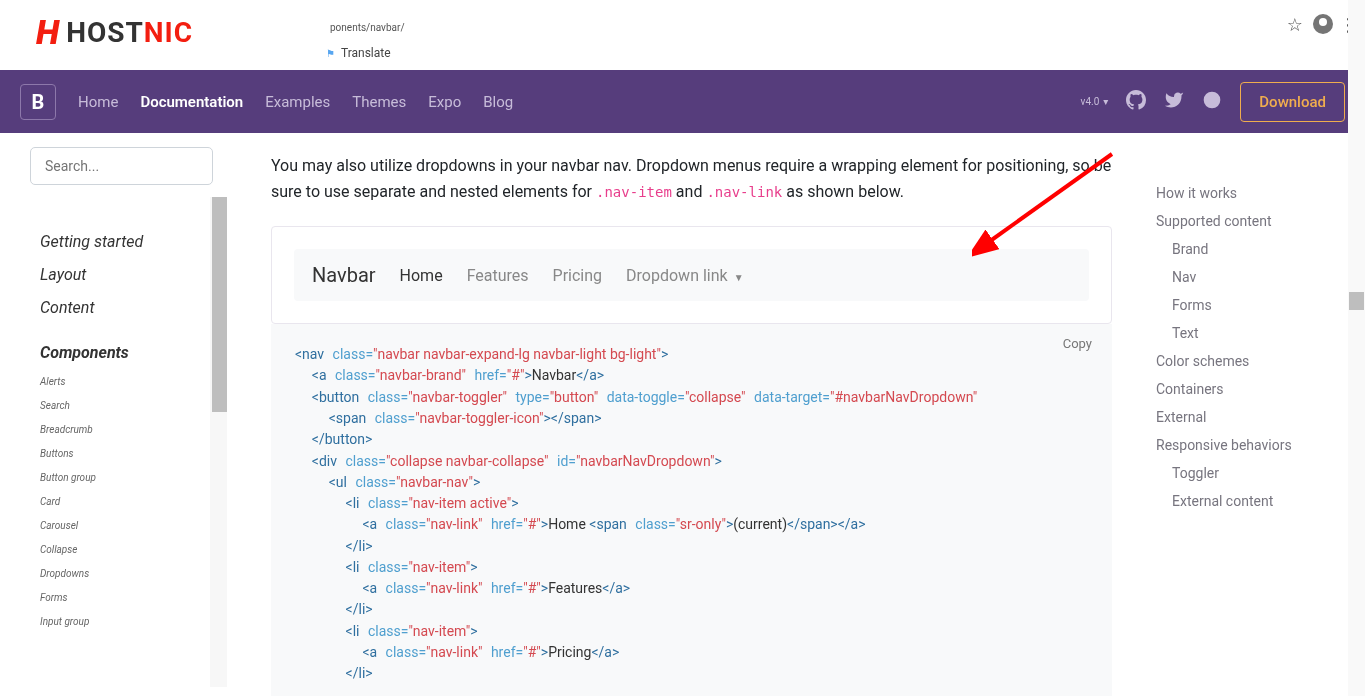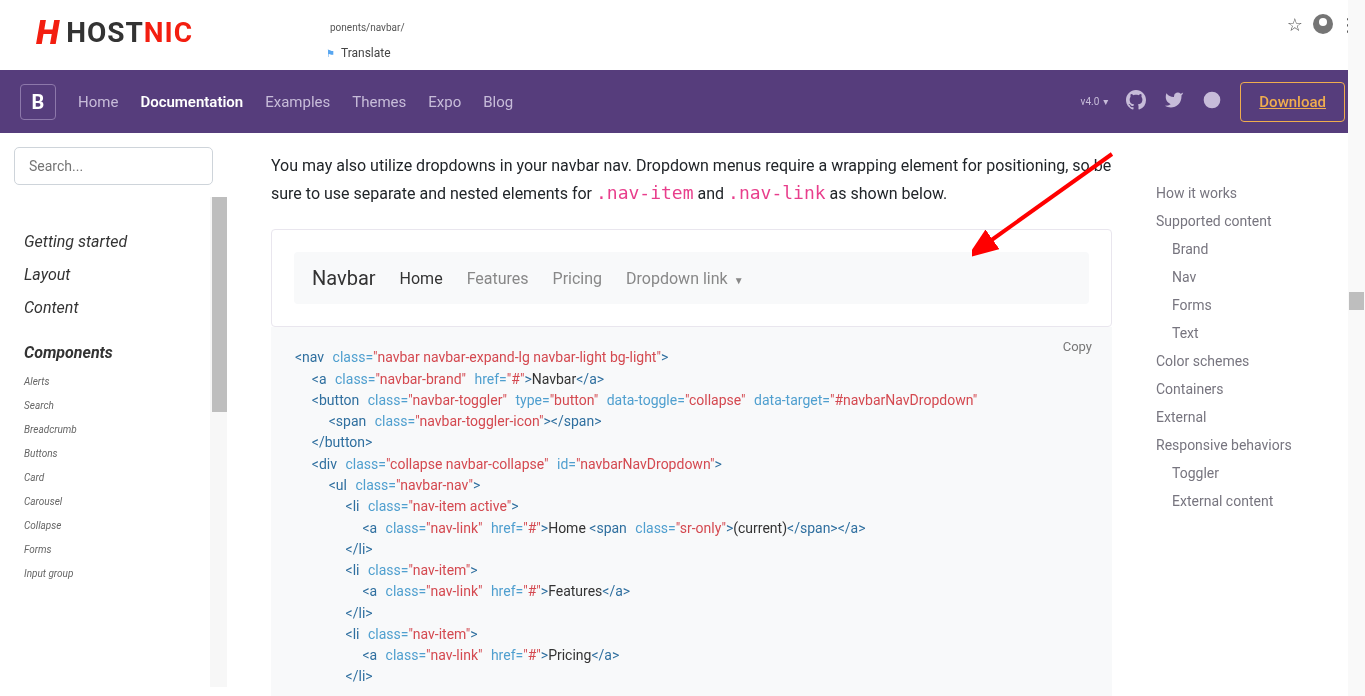--- a/index.html
+++ b/index.html
@@ -21,36 +21,36 @@
 
 .purple-nav { background: #563d7c; height: 63px; display: flex; align-items: center; padding: 0 20px; justify-content: space-between; }
 .purple-nav-left { display: flex; align-items: center; gap: 22px; }
 .b-logo { width: 36px; height: 36px; border: 1px solid #8d78aa; border-radius: 4px; display: flex; align-items: center; justify-content: center; color: #fff; font-weight: 700; font-size: 20px; }
 .nav-link-purple { color: #c7bcd9; font-size: 15px; cursor: pointer; }
 .nav-link-purple.active { color: #fff; font-weight: 600; }
 
 .purple-nav-right { display: flex; align-items: center; gap: 18px; }
 .version-dropdown { color: #c7bcd9; font-size: 10px; display: flex; align-items: flex-end; gap: 4px; }
 .social-icon { color: #c7bcd9; font-size: 18px; }
-.download-btn { border: 1px solid #f0ad4e; color: #f0ad4e; background: transparent; padding: 10px 18px; border-radius: 4px; font-size: 15px; font-weight: 500; text-decoration: underline; }
+.download-btn { border: 1px solid #f0ad4e; color: #f0ad4e; background: transparent; padding: 10px 18px; border-radius: 4px; font-size: 15px; font-weight: 500; }
 
 .main-area { display: flex; height: calc(696px - 133px); }
 
-.left-sidebar { width: 227px; padding: 14px 14px 0 14px; position: relative; }
+.left-sidebar { width: 227px; padding: 14px 14px 0 30px; position: relative; }
 .search-box { width: 100%; padding: 10px 14px; border: 1px solid #ced4da; border-radius: 5px; font-size: 14px; color: #888; margin-bottom: 16px; }
 .sidebar-list { padding-top: 24px; padding-left: 10px; font-style: italic; }
 .sidebar-section { font-size: 16px; color: #333; padding: 7px 0; cursor: pointer; }
 .sidebar-section.bold { font-weight: 700; }
 .sidebar-sub { font-size: 10px; color: #666; padding: 6.5px 0; cursor: pointer; }
 .sidebar-scrollbar-track { position: absolute; right: 0; top: 64px; width: 17px; height: 490px; background: #f7f7f7; }
 .sidebar-scrollbar-thumb { position: absolute; right: 0; top: 64px; width: 15px; height: 215px; background: #bebebe; border-radius: 0; }
 
 .content-area { flex: 1; padding: 20px 28px 0 44px; overflow: hidden; position: relative; }
 .intro-text { font-size: 16px; color: #212529; line-height: 1.6; margin-bottom: 22px; }
-.intro-text code { color: #e83e8c; font-size: 18px; font-family: Consolas, monospace; }
+.intro-text code { color: #e83e8c; font-size: 14px; font-family: Consolas, monospace; }
 
 .example-box { border: 1px solid #e9e6ee; border-radius: 4px; padding: 22px; margin-bottom: 0; }
 .navbar-example { background: #f8f9fa; padding: 14px 18px; border-radius: 4px; display: flex; align-items: center; gap: 24px; }
 .navbar-brand-ex { font-size: 20px; color: #333; }
 .navbar-link-ex { font-size: 16px; color: #333; }
 .navbar-link-ex.muted { color: #888; }
 .dropdown-caret { font-size: 10px; color: #888; margin-left: 2px; }
 
 .code-block { background: #f8f9fa; padding: 20px 24px; font-family: Consolas, monospace; font-size: 14px; line-height: 1.52; position: relative; margin-top: 0; white-space: pre; overflow: hidden; }
 .copy-btn { position: absolute; right: 20px; top: 10px; font-size: 13px; color: #777; cursor: pointer; }
@@ -122,23 +122,25 @@
     <div class="sidebar-list">
       <div class="sidebar-section">Getting started</div>
       <div class="sidebar-section">Layout</div>
       <div class="sidebar-section">Content</div>
       <div style="height:12px"></div>
       <div class="sidebar-section bold">Components</div>
       <div class="sidebar-sub">Alerts</div>
       <div class="sidebar-sub">Search</div>
       <div class="sidebar-sub">Breadcrumb</div>
       <div class="sidebar-sub">Buttons</div>
+      <div class="sidebar-sub">Button group</div>
       <div class="sidebar-sub">Card</div>
       <div class="sidebar-sub">Carousel</div>
       <div class="sidebar-sub">Collapse</div>
+      <div class="sidebar-sub">Dropdowns</div>
       <div class="sidebar-sub">Forms</div>
       <div class="sidebar-sub">Input group</div>
     </div>
   </div>
 
   <div class="content-area">
     <p class="intro-text">
       <span>You may also utilize dropdowns in your navbar nav. Dropdown menus require a wrapping element for positioning, so be sure to use separate and nested elements for </span><code>.nav-item</code><span> and </span><code>.nav-link</code><span> as shown below.</span>
     </p>
 

